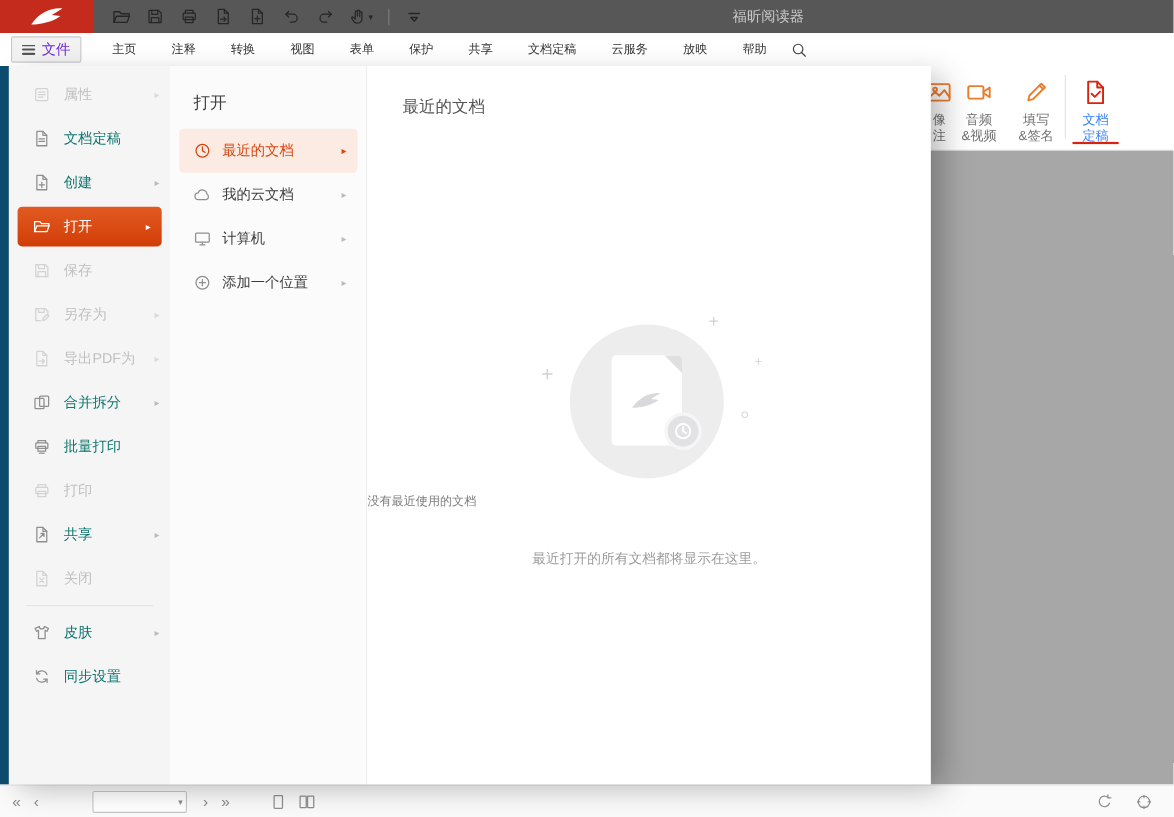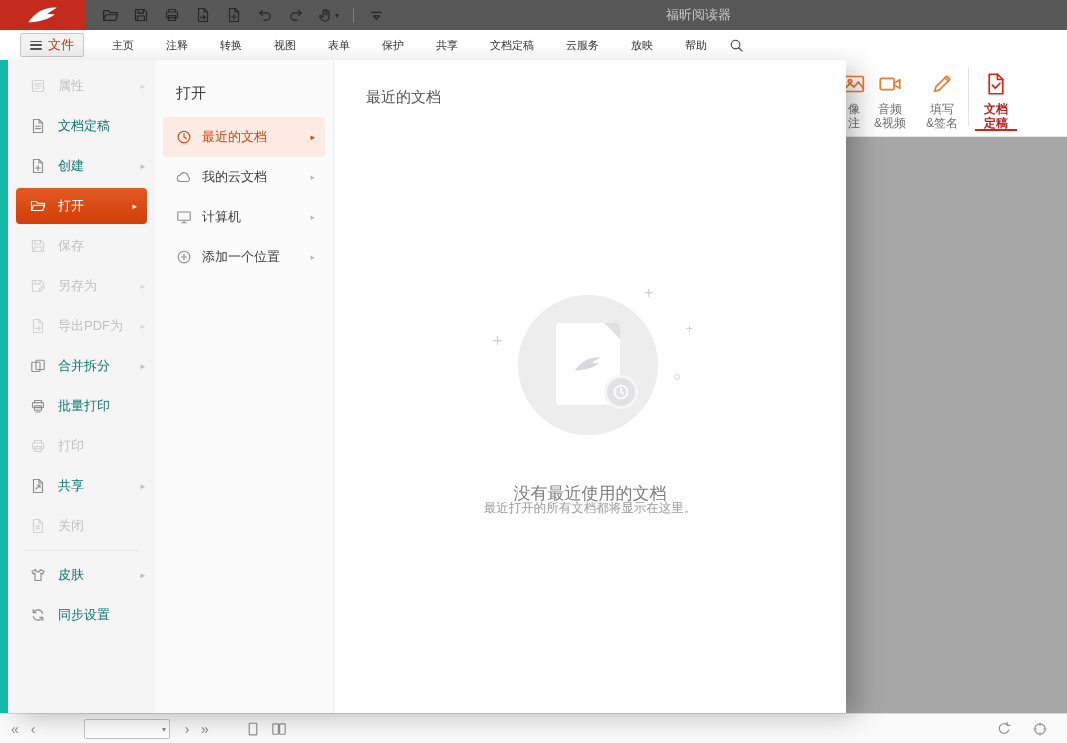--- a/index.html
+++ b/index.html
@@ -12,52 +12,52 @@
   .titlebar{position:absolute;left:0;top:0;width:100%;height:30px;background:#575757;display:flex;align-items:center}
   .logo{width:85px;height:30px;background:#c42b1c;display:flex;align-items:center;justify-content:center;flex:none}
   .qat{display:flex;align-items:center;margin-left:15px;color:#262626}
   .qat .tool{height:22px;min-width:20px;display:flex;align-items:center;justify-content:center;margin-right:11px}
   .qat .sep{width:1px;height:15px;background:#7e7e7e;margin:0 12px 0 3px}
   .caret{font-size:8px;margin-left:2px;color:#262626}
   .app-title{position:absolute;left:666px;top:0;line-height:30px;font-size:13px;color:#c9c9c9}
 
   
   .menubar{position:absolute;left:0;top:30px;width:100%;height:30px;background:#fff;display:flex;align-items:center}
-  .file-btn{margin-left:20px;height:24px;padding:0 9px;display:flex;align-items:center;background:#f2f2f2;border:1px solid #c9c9c9;border-radius:2px;color:#c2410c}
+  .file-btn{margin-left:10px;height:24px;padding:0 9px;display:flex;align-items:center;background:#f2f2f2;border:1px solid #c9c9c9;border-radius:2px;color:#6d28d9}
   .hamb{display:inline-flex;flex-direction:column;justify-content:space-between;width:12px;height:9px;margin-right:6px}
   .hamb i{height:1.5px;background:#555;border-radius:1px}
   .menu-items{display:flex;margin-left:12px}
   .menu-item{padding:0 16px;line-height:30px;font-size:11px;color:#333;white-space:nowrap}
   .menu-search{margin-left:6px;color:#444;display:flex;align-items:center}
 
   
   .ribbon{position:absolute;left:0;top:60px;width:100%;height:77px;background:#fff;border-bottom:1px solid #e6e6e6}
   .rgroup{position:absolute;top:11px;text-align:center}
   .ricon{margin:0 auto 5px;width:26px;height:26px;display:flex;align-items:center;justify-content:center;color:#ee7c2b}
   .rl{font-size:12px;line-height:14px;color:#707070}
-  .rgroup.active .rl{color:#b91c1c;font-weight:bold}
+  .rgroup.active .rl{color:#3b82f6;font-weight:normal}
   .rgroup.active .ricon{color:#d9230f}
   .ribbon-divider{position:absolute;left:968px;top:8px;width:1px;height:58px;background:#e2e2e2}
   .ribbon-underline{position:absolute;left:975px;top:69px;width:42px;height:2px;background:#d9230f}
 
   
   .docarea{position:absolute;left:0;top:137px;width:100%;bottom:30px;background:#a7a7a7}
   .statusbar{position:absolute;left:0;bottom:0;width:100%;height:30px;background:#fafafa;border-top:1px solid #dadada;display:flex;align-items:center;padding-left:6px;z-index:5}
   .sb-btn{width:18px;text-align:center;font-size:14px;color:#8a8a8a}
   .sb-gap{width:34px}.sb-gap2{width:28px}
   .page-box{position:relative;width:86px;height:20px;border:1px solid #c6c6c6;background:#fff;border-radius:2px;margin:0 8px;display:flex;align-items:center}
   .page-input{border:none;outline:none;width:66px;height:16px;margin-left:4px;font-size:12px;font-family:inherit;background:transparent}
   .pg-caret{position:absolute;right:3px;top:5px;font-size:8px;color:#8a8a8a}
   .sb-ic{width:22px;display:flex;justify-content:center;color:#8f8f8f;margin-right:4px}
   .sb-right{margin-left:auto;display:flex;gap:10px;margin-right:12px}
 
   
   .overlay{position:absolute;left:0;top:60px;width:846px;height:653px;display:flex;background:#fff;z-index:10;
            box-shadow:14px 6px 26px -4px rgba(0,0,0,.28)}
-  .fm-side{width:155px;flex:none;background:#f5f5f6;border-left:8px solid #14b8a6;padding-top:6px}
+  .fm-side{width:155px;flex:none;background:#f5f5f6;border-left:8px solid #0c4a6e;padding-top:6px}
   .fm-item{height:40px;display:flex;align-items:center;padding:0 10px 0 22px}
   .fm-item .ic,.sub-item .ic{flex:none;color:#8f8f90}
   .fm-item .lbl{margin-left:12px;color:#0f766e;white-space:nowrap}
   .fm-item .arr,.sub-item .arr{margin-left:auto;font-size:9px;color:#bcbcbc}
   .fm-item.disabled .lbl{color:#c0c0c0}
   .fm-item.disabled .ic{color:#d3d3d3}
   .fm-item.disabled .arr{color:#dadada}
   .fm-item.active{height:36px;margin:2px 8px;border-radius:4px;background:linear-gradient(180deg,#e25a22,#d23d07);padding:0 10px 0 14px}
   .fm-item.active .lbl,.fm-item.active .ic,.fm-item.active .arr{color:#fff}
   .fm-sep{height:1px;background:#e4e4e4;margin:4px 16px}
@@ -75,21 +75,21 @@
   .deco{position:absolute;color:#d2d2d2}
   .d1{left:158px;top:270px;font-size:19px}
   .d2{left:310px;top:224px;font-size:16px}
   .d3{left:352px;top:262px;font-size:12px}
   .dot{position:absolute;left:340px;top:314px;width:6px;height:6px;border:1px solid #d8d8d8;border-radius:50%}
   .big-circle{position:absolute;left:184px;top:235px;width:140px;height:140px;border-radius:50%;background:#ededee}
   .edoc{position:absolute;left:38px;top:28px;width:64px;height:82px;background:#fff;border-radius:4px;overflow:hidden}
   .fold{position:absolute;right:0;top:0;width:0;height:0;border-top:16px solid #e0e0e1;border-left:16px solid transparent}
   .bird{position:absolute;left:15px;top:31px}
   .eclock{position:absolute;left:86px;top:80px;width:34px;height:34px;border-radius:50%;background:#e2e2e4;border:3px solid #f6f6f7;display:flex;align-items:center;justify-content:center;color:#fff}
-  .empty-title{position:absolute;left:0;top:422px;width:100%;text-align:center;font-size:17px;color:#7d7d7d}
+  .empty-title{position:absolute;left:0;top:388px;width:100%;text-align:left;font-size:11px;color:#7d7d7d}
   .empty-sub{position:absolute;left:0;top:440px;width:100%;text-align:center;font-size:12.5px;color:#9b9b9b}
 </style>
 </head>
 <body>
 
 <svg width="0" height="0" style="position:absolute" aria-hidden="true">
   <defs>
     <symbol id="i-props" viewBox="0 0 16 16">
         <rect x="2.5" y="2.5" width="11" height="11" rx="1"></rect>
         <path d="M5 5.8h6M5 8h6M5 10.2h4"></path>

